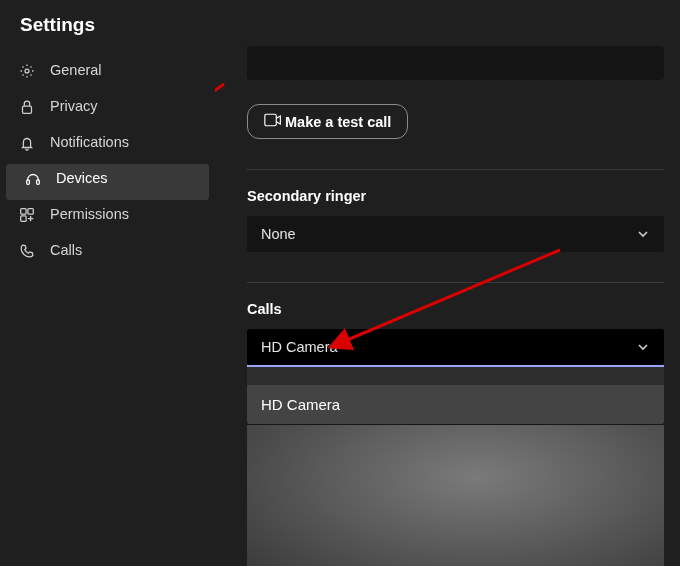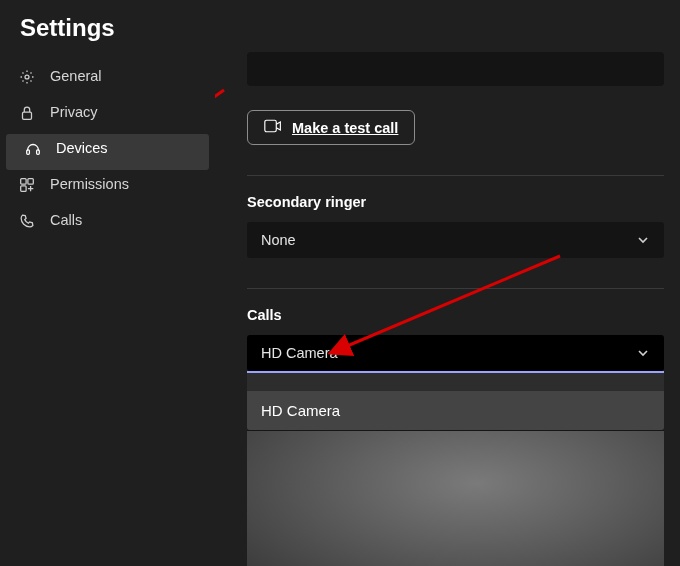--- a/index.html
+++ b/index.html
@@ -5,21 +5,21 @@
   * { box-sizing: border-box; margin: 0; padding: 0; }
   html, body { width: 680px; height: 566px; overflow: hidden; }
   body {
     background: #1f1f1f;
     font-family: "Segoe UI", -apple-system, sans-serif;
     color: #e1e1e1;
     display: flex;
     flex-direction: column;
   }
   .title {
-    font-size: 24px;
+    font-size: 19px;
     font-weight: 600;
     padding: 14px 0 8px 20px;
     color: #fff;
   }
   .main {
     display: flex;
     flex: 1;
     min-height: 0;
   }
   .sidebar {
@@ -65,30 +65,29 @@
     margin: 2px 0 24px 0;
     display: flex;
     align-items: center;
     padding: 0 12px;
     color: #bdbdbd;
     font-size: 14px;
   }
   .test-call {
     display: inline-flex;
     align-items: center;
-    gap: 10px;
+    gap: 3px;
     border: 1px solid #8c8c8c;
-    border-radius: 6px;
+    border-radius: 12px;
     padding: 8px 16px;
     font-size: 14.5px;
     font-weight: 600;
     color: #fff;
     cursor: pointer;
     background: transparent;
-    text-decoration: underline;
   }
   .test-call svg { stroke: #fff; fill: none; stroke-width: 1.4; }
   .divider {
     border: none;
     border-top: 1px solid #3a3a3a;
     margin: 30px 0 18px 0;
   }
   .section-label {
     font-size: 14.5px;
     font-weight: 600;
@@ -166,20 +165,29 @@
     <div class="sb-item">
       <span class="sb-icon">
         <svg viewBox="0 0 20 20">
             <rect x="5" y="9" width="10" height="8" rx="1.5"></rect>
             <path d="M7 9V6.5a3 3 0 0 1 6 0V9"></path>
           </svg>
       </span>
       <span>Privacy</span>
     </div>
 
+    <div class="sb-item">
+      <span class="sb-icon">
+        <svg viewBox="0 0 20 20">
+            <path d="M6 14V9a4 4 0 1 1 8 0v5l1 1H5l1-1Z"></path>
+            <path d="M8.5 16.5a1.5 1.5 0 0 0 3 0"></path>
+          </svg>
+      </span>
+      <span>Notifications</span>
+    </div>
 
     <div class="sb-item active">
       <span class="sb-icon">
         <svg viewBox="0 0 20 20">
             <path d="M4 12v-1a6 6 0 1 1 12 0v1"></path>
             <rect x="3" y="11" width="3" height="5" rx="1.2"></rect>
             <rect x="14" y="11" width="3" height="5" rx="1.2"></rect>
           </svg>
       </span>
       <span>Devices</span>

